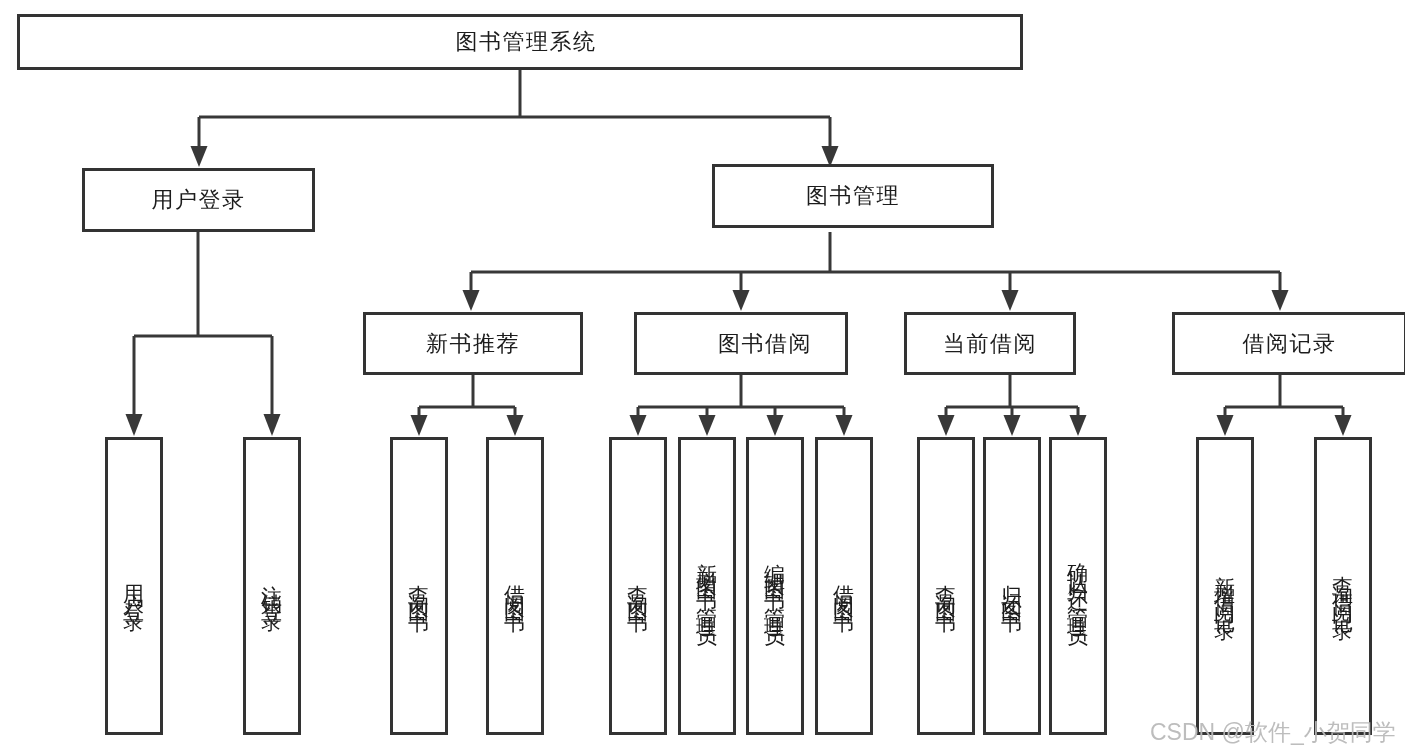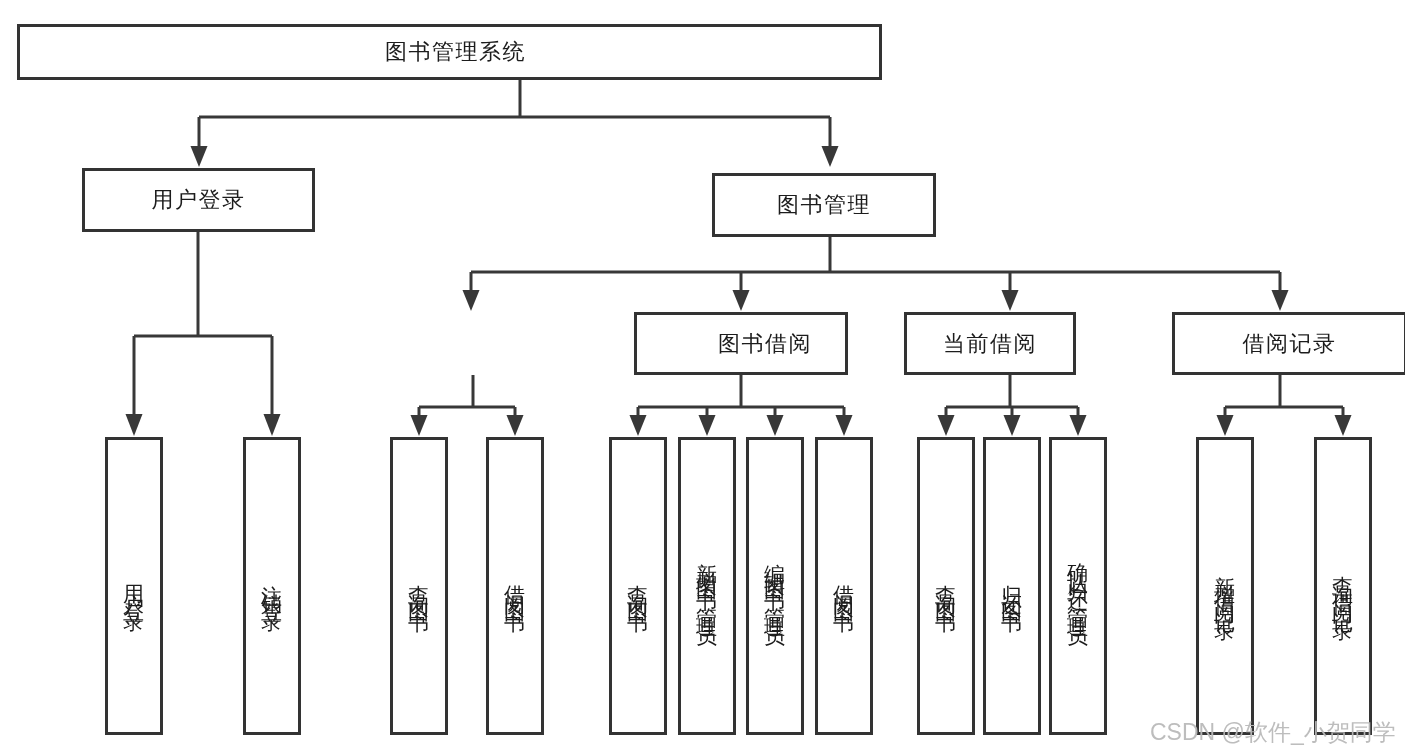--- a/index.html
+++ b/index.html
@@ -82,31 +82,34 @@
       <path d="M766.5 415 L783.5 415 L775 436 Z"></path>
       <path d="M835.5 415 L852.5 415 L844 436 Z"></path>
       <path d="M937.5 415 L954.5 415 L946 436 Z"></path>
       <path d="M1003.5 415 L1020.5 415 L1012 436 Z"></path>
       <path d="M1069.5 415 L1086.5 415 L1078 436 Z"></path>
       <path d="M1216.5 415 L1233.5 415 L1225 436 Z"></path>
       <path d="M1334.5 415 L1351.5 415 L1343 436 Z"></path>
     </g>
   </svg>
 
-  <div class="node hnode" style="left:17px; top:24px; width:865px; height:56px;padding-left:12px;">
+  <div class="node hnode" style="left:17px; top:14px; width:1006px; height:56px;padding-left:12px;">
     <span>图书管理系统</span>
   </div>
 
   <div class="node hnode" style="left:82px; top:168px; width:233px; height:64px;">
     <span>用户登录</span>
   </div>
-  <div class="node hnode" style="left:712px; top:173px; width:224px; height:64px;">
+  <div class="node hnode" style="left:712px; top:164px; width:282px; height:64px;">
     <span>图书管理</span>
   </div>
 
+  <div class="node hnode" style="left:363px; top:312px; width:220px; height:63px;">
+    <span>新书推荐</span>
+  </div>
   <div class="node hnode" style="left:634px; top:312px; width:214px; height:63px;padding-left:48px;">
     <span>图书借阅</span>
   </div>
   <div class="node hnode" style="left:904px; top:312px; width:172px; height:63px;">
     <span>当前借阅</span>
   </div>
   <div class="node hnode" style="left:1172px; top:312px; width:235px; height:63px;">
     <span>借阅记录</span>
   </div>
 

